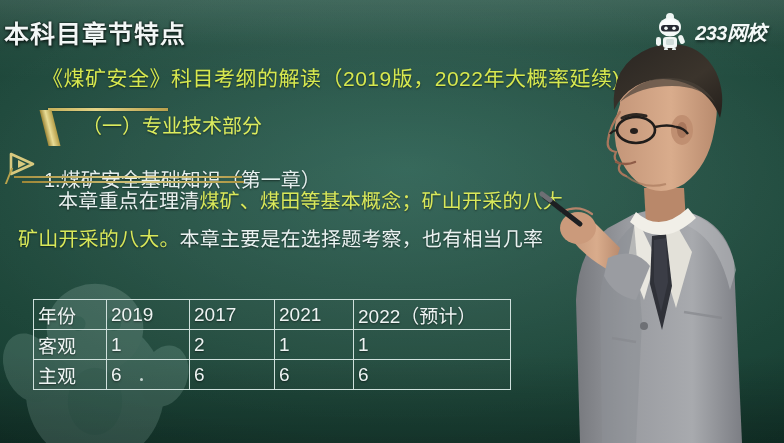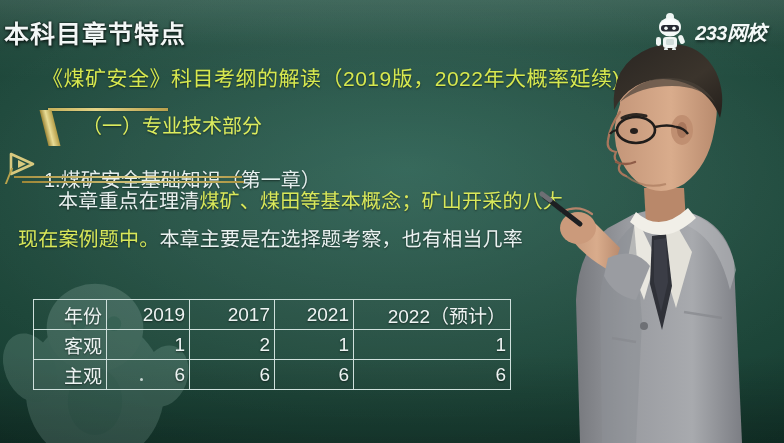--- a/index.html
+++ b/index.html
@@ -100,21 +100,21 @@
 
   
   .stat-table{
     position:absolute;left:33px;top:299px;
     border-collapse:collapse;
     color:#eef4f3;font-size:19px;
     text-shadow:0 1px 2px rgba(0,0,0,.5);
   }
   .stat-table td{
     border:1.5px solid #cfe0dc;
-    text-align:right;
+    text-align:left;
     height:29px;
     padding:0 4px;
     background:rgba(255,255,255,0.02);
   }
   .stat-table td.rowhead{width:64px;}
   .stat-table td.c-2019{width:74px;}
   .stat-table td.c-2020{width:76px;}
   .stat-table td.c-2021{width:70px;}
   .stat-table td.c-2022{width:148px;}
   .stray-dot{
@@ -179,21 +179,21 @@
       <path d="M10 8 L18 12 L10 16 Z" fill="#d8c97e"></path>
     </svg>
     <div class="item-label">1.煤矿安全基础知识（第一章）</div>
   </div>
   <div class="item-underline-tail"></div>
   <div class="item-underline-1"></div>
   <div class="item-underline-2"></div>
 
   <div class="body-text">
     <div class="body-line"><span class="indent"></span><span class="t-white">本章重点在理清</span><span class="t-yellow">煤矿、煤田等基本概念；矿山开采的八大</span></div>
-    <div class="body-line"><span class="t-yellow">现在案例题中。</span><span class="t-white">本章主要是在选择题考察，也有相当几率</span></div>
+    <div class="body-line"><span class="t-yellow">矿山开采的八大。</span><span class="t-white">本章主要是在选择题考察，也有相当几率</span></div>
   </div>
 
   <table class="stat-table">
     <tbody>
       <tr>
         <td class="rowhead">年份</td>
         <td class="c-2019">2019</td>
         <td class="c-2020">2017</td>
         <td class="c-2021">2021</td>
         <td class="c-2022">2022（预计）</td>

